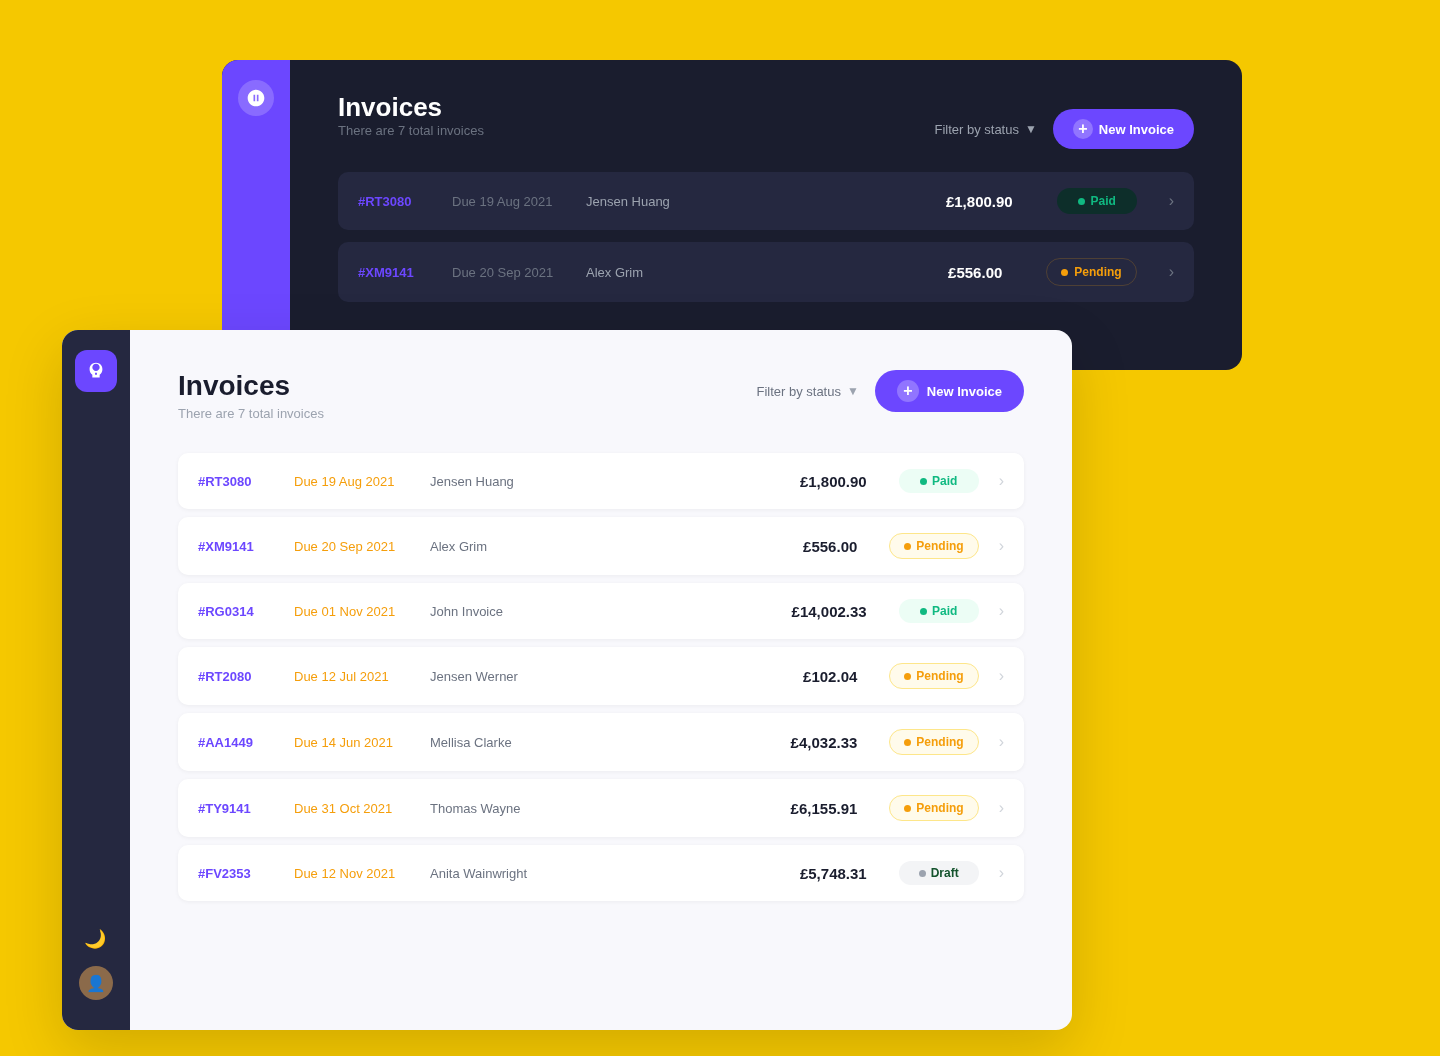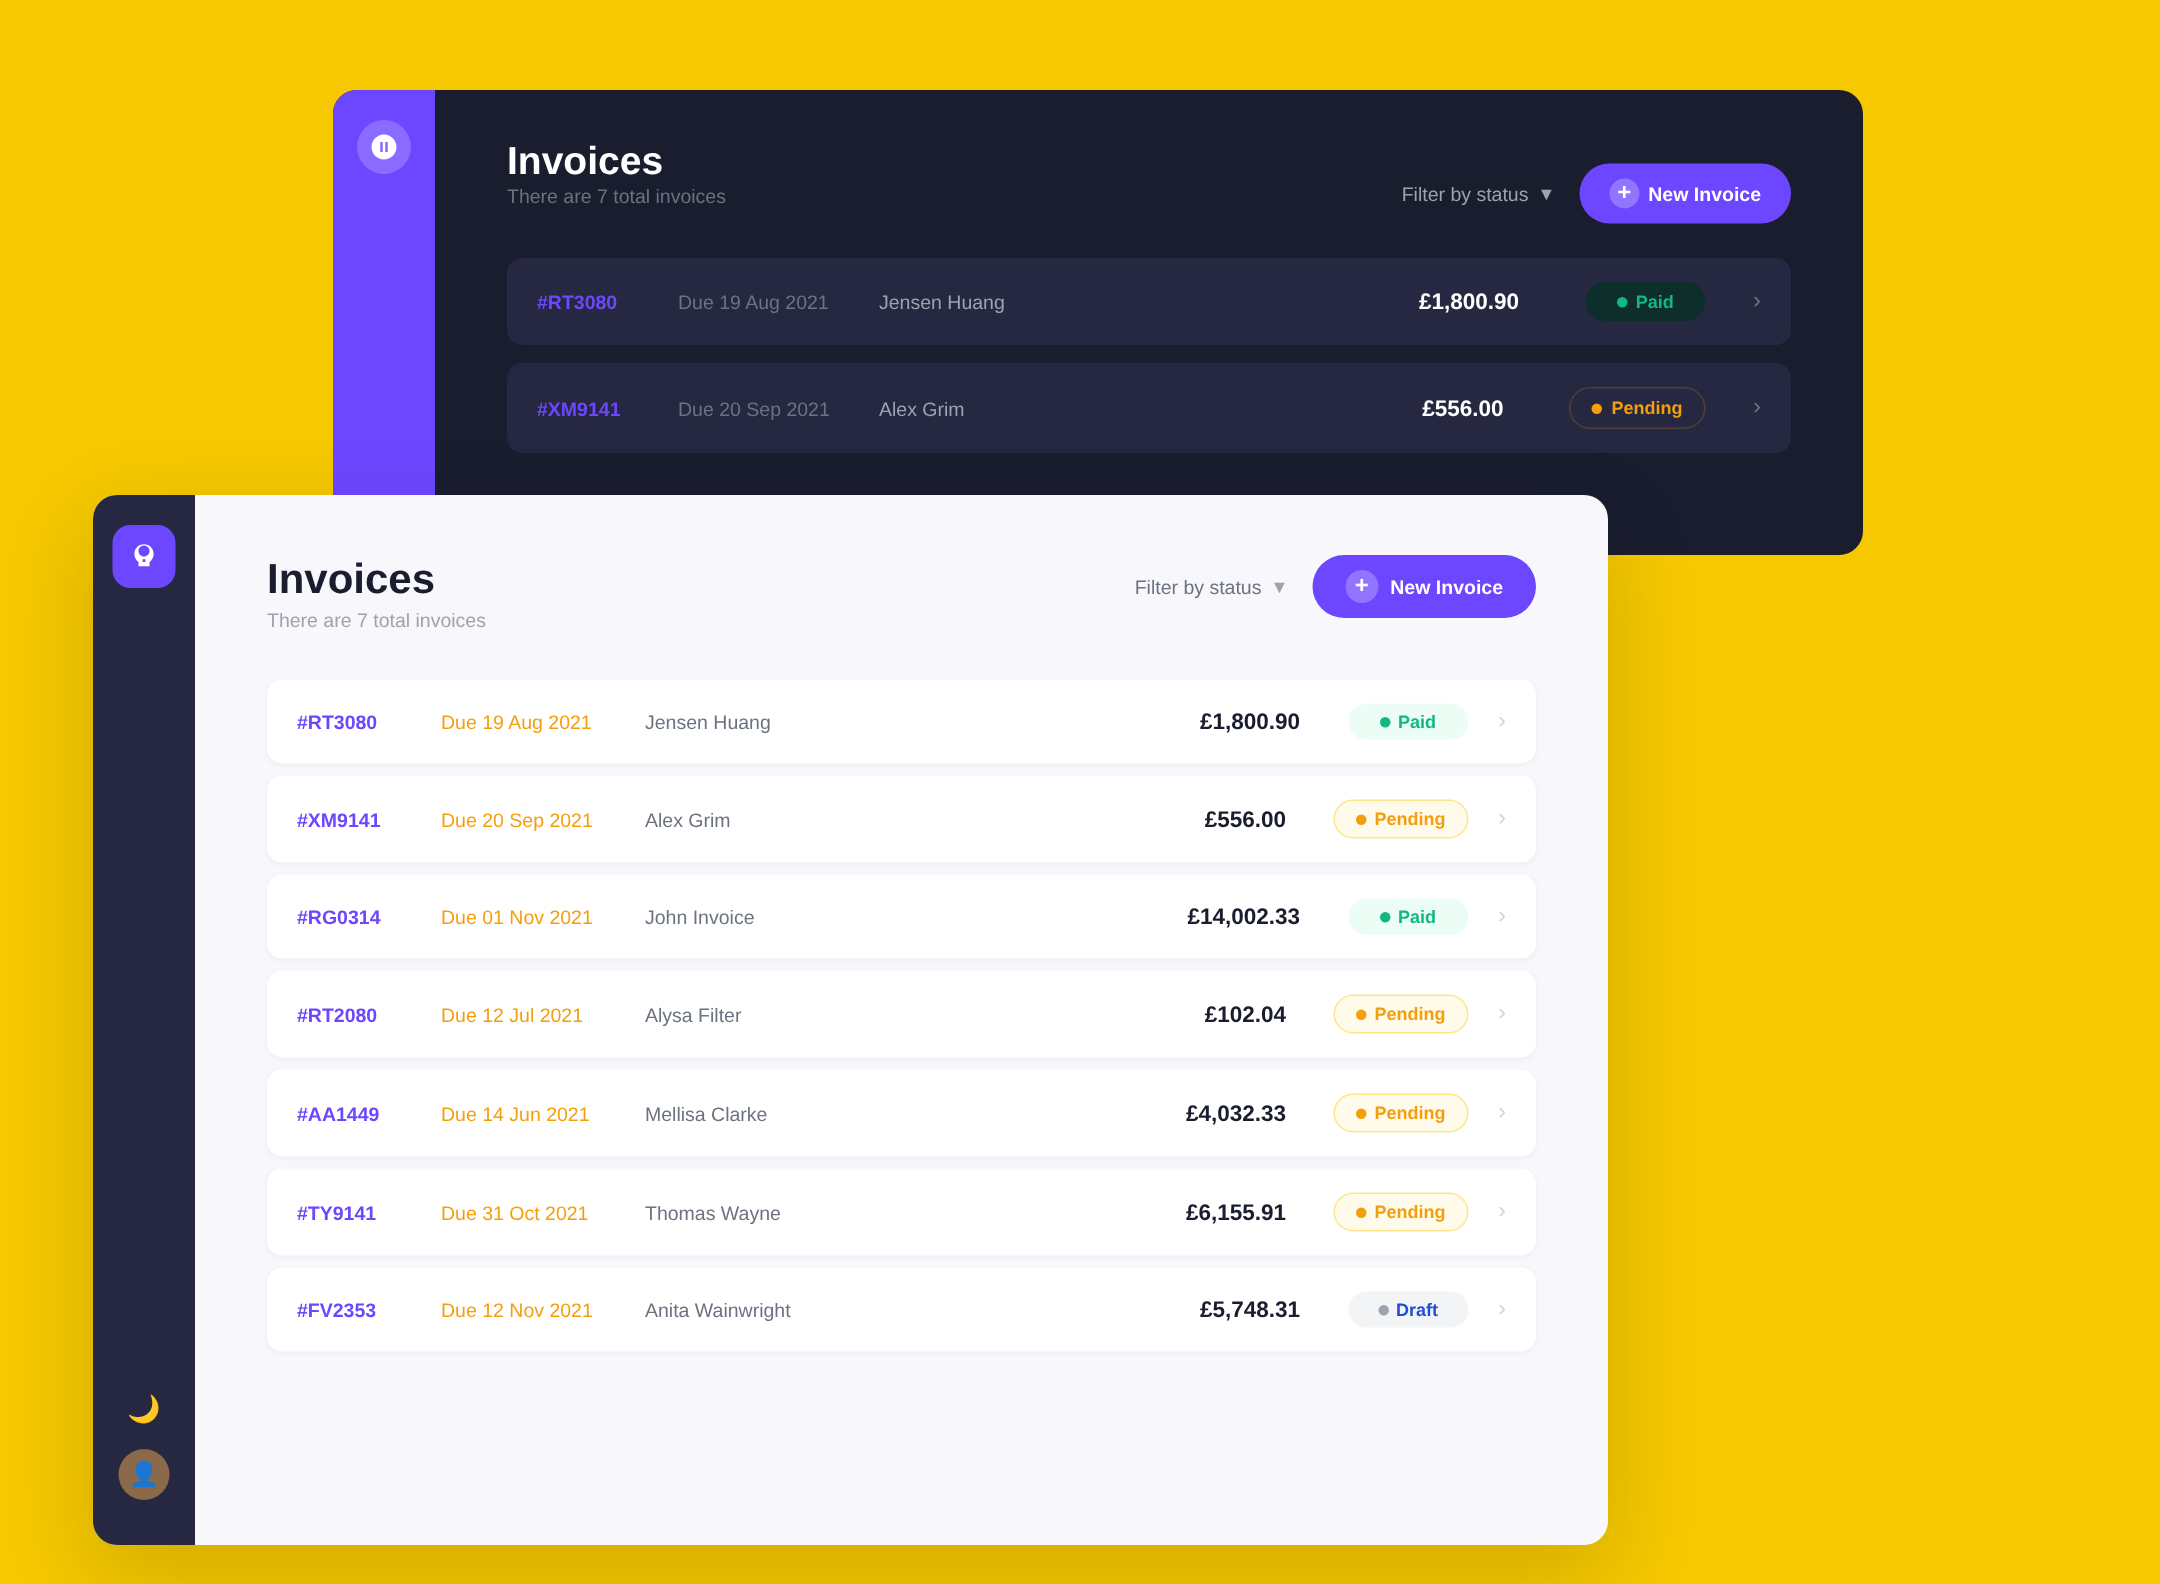--- a/index.html
+++ b/index.html
@@ -205,21 +205,21 @@
     .l-inv-amount { color: #1a1d2e; font-size: 15px; font-weight: 700; flex: 1; text-align: right; margin-right: 16px; }
     .l-badge {
       display: flex; align-items: center; gap: 5px;
       padding: 5px 14px;
       border-radius: 20px;
       font-size: 12px; font-weight: 600;
       min-width: 80px; justify-content: center;
     }
     .l-badge-paid { background: #ecfdf5; color: #10b981; }
     .l-badge-pending { background: #fffbeb; color: #f59e0b; border: 1px solid #fde68a; }
-    .l-badge-draft { background: #f3f4f6; color: #1d4ed8; align-items: center; }
+    .l-badge-draft { background: #f3f4f6; color: #14532d; align-items: center; }
     .l-inv-arrow { color: #d1d5db; font-size: 16px; cursor: pointer; margin-left: 4px; }
     .chevron-down { font-size: 12px; color: #9ca3af; }
   </style>
 </head>
 <body>
 
 <div class="dark-card">
   <div class="sidebar-strip">
     <div class="logo-icon">
       <svg width="20" height="20" viewBox="0 0 24 24">
@@ -332,21 +332,21 @@
         <span class="l-inv-amount">£14,002.33</span>
         <span class="l-badge l-badge-paid">
           <span class="dot dot-paid"></span>Paid
         </span>
         <span class="l-inv-arrow">›</span>
       </div>
 
       <div class="light-invoice-row">
         <span class="l-inv-id">#RT2080</span>
         <span class="l-inv-due">Due 12 Jul 2021</span>
-        <span class="l-inv-name">Alysa Filter</span>
+        <span class="l-inv-name">Jensen Werner</span>
         <span class="l-inv-amount">£102.04</span>
         <span class="l-badge l-badge-pending">
           <span class="dot dot-pending"></span>Pending
         </span>
         <span class="l-inv-arrow">›</span>
       </div>
 
       <div class="light-invoice-row">
         <span class="l-inv-id">#AA1449</span>
         <span class="l-inv-due">Due 14 Jun 2021</span>

